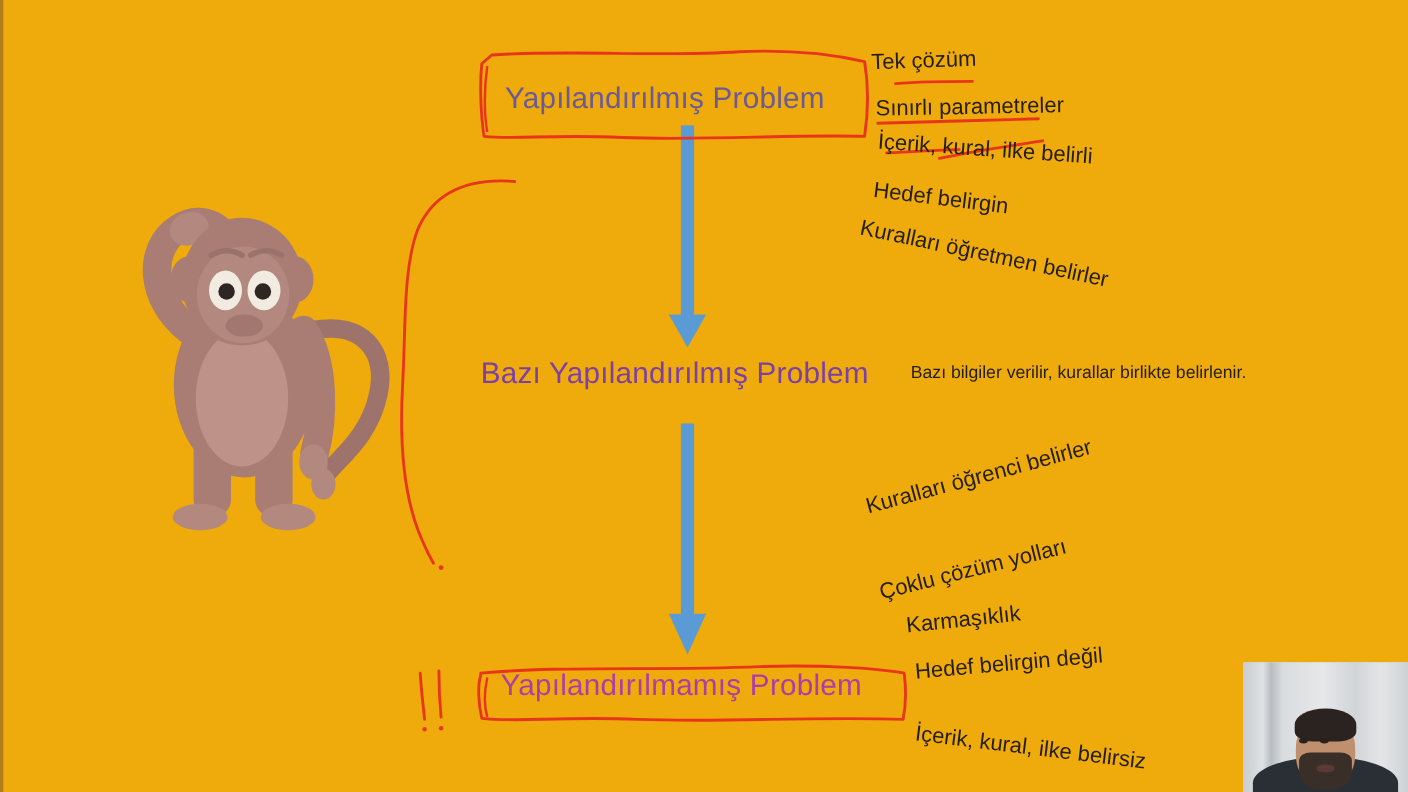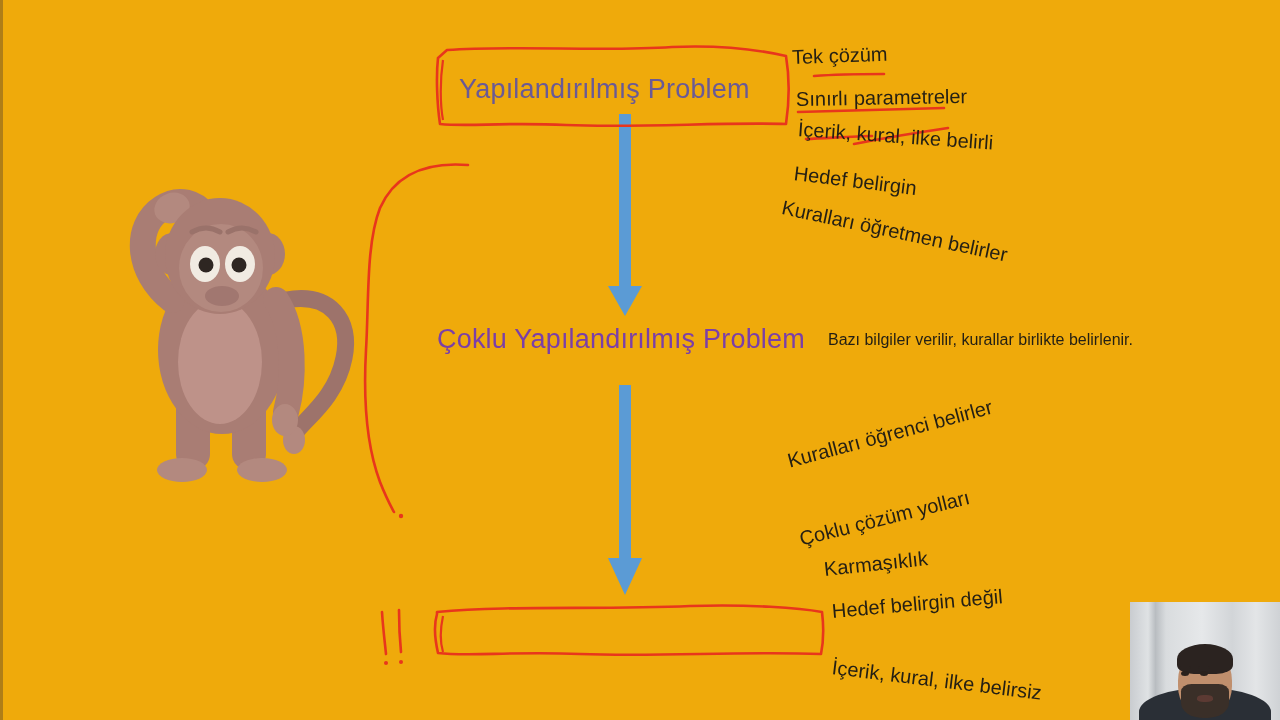--- a/index.html
+++ b/index.html
@@ -252,22 +252,23 @@
     </g>
 
     <path d="M814 76 C 840 74 866 74 884 74" fill="none" stroke="#E8361C" stroke-width="2.6" stroke-linecap="round"></path>
     <path d="M798 112 C 840 111 902 109 944 108" fill="none" stroke="#E8361C" stroke-width="2.6" stroke-linecap="round"></path>
     <path d="M806 139 C 830 138 856 136 872 136" fill="none" stroke="#E8361C" stroke-width="2.6" stroke-linecap="round"></path>
     <path d="M854 144 C 888 137 922 132 948 128" fill="none" stroke="#E8361C" stroke-width="2.6" stroke-linecap="round"></path>
   </svg>
 
   <div class="heading" id="h-structured">Yapılandırılmış Problem</div>
 
-  <div class="heading" id="h-semi">Çoklu Yapılandırılmış Problem</div>
-
+  <div class="heading" id="h-semi">Bazı Yapılandırılmış Problem</div>
+
+  <div class="heading" id="h-unstructured">Yapılandırılmamış Problem</div>
 
   <div class="ann" style="left:792px; top:46px;  transform:rotate(-2deg);">Tek çözüm</div>
   <div class="ann" style="left:796px; top:88px;  transform:rotate(-1deg);">Sınırlı parametreler</div>
   <div class="ann" style="left:798px; top:118px; transform:rotate(4deg);">İçerik, kural, ilke belirli</div>
   <div class="ann" style="left:794px; top:162px; transform:rotate(7deg);">Hedef belirgin</div>
   <div class="ann" style="left:782px; top:196px; transform:rotate(12deg);">Kuralları öğretmen belirler</div>
 
   <div class="note" id="note-semi">Bazı bilgiler verilir, kurallar birlikte belirlenir.</div>
 
   <div class="ann" style="left:788px; top:450px; transform:rotate(-15deg);">Kuralları öğrenci belirler</div>

